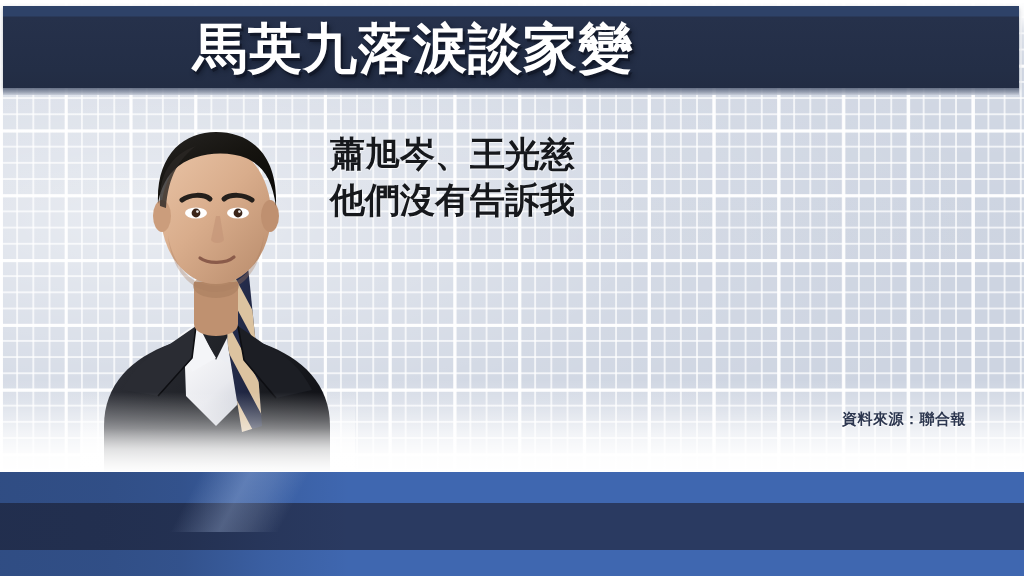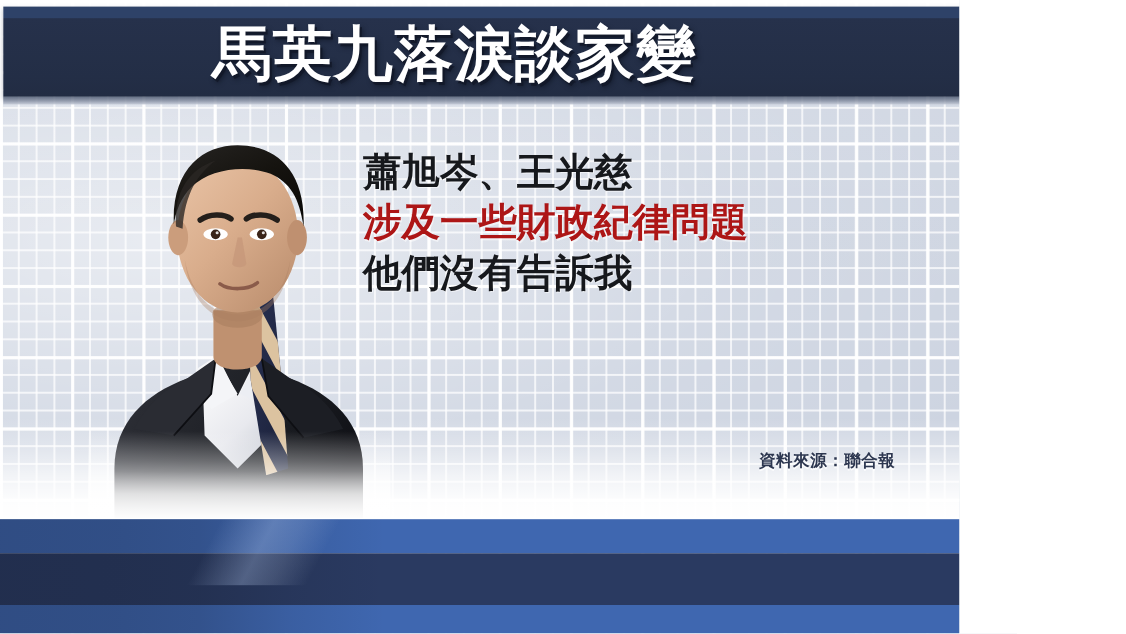--- a/index.html
+++ b/index.html
@@ -2,21 +2,21 @@
 <html><head>
 <meta charset="utf-8">
 <style>
   html, body {
     margin: 0;
     padding: 0;
     background: #ffffff;
   }
   #screen {
     position: relative;
-    width: 872px;
+    width: 1024px;
     height: 576px;
     overflow: hidden;
     font-family: "DejaVu Sans", "Liberation Sans", sans-serif;
     background: #e9edf4;
   }
 
   
   .bg-base {
     position: absolute;
     left: 0; top: 0;
@@ -128,20 +128,21 @@
     left: 330px; top: 134px;
     width: 670px;
   }
   .tline {
     font-size: 35px;
     font-weight: 700;
     line-height: 46px;
     white-space: nowrap;
     color: #16181c;
     text-shadow: 1px 1px 0 rgba(255,255,255,0.55);
+    font-family: Liberation Mono, monospace;
   }
   .tline.red {
     color: #ad1616;
   }
   .tline.quote {
     margin-left: 16px;
     letter-spacing: 0px;
   }
 
   
@@ -311,21 +312,20 @@
 
       <path d="M72,140 C78,172 96,190 120,190 C144,190 162,172 168,140 C164,176 144,196 120,196 C96,196 76,176 72,140 Z" fill="#a87f62" opacity="0.35"></path>
 
       <rect x="0" y="250" width="240" height="150" fill="url(#fadeOut)"></rect>
     </svg>
   </div>
   <div class="portrait-fade"></div>
 
   <div class="textblock">
     <div class="tline">蕭旭岑、王光慈</div>
-    <div class="tline red">涉及一些財政紀律問題</div>
     <div class="tline">他們沒有告訴我</div>
   </div>
 
   <div class="source">資料來源：聯合報</div>
 
   <div class="bar-topline"></div>
   <div class="bar-blue-top"></div>
   <div class="bar-navy"></div>
   <div class="bar-blue-bottom"></div>
   <div class="bar-suit-shadow"></div>

